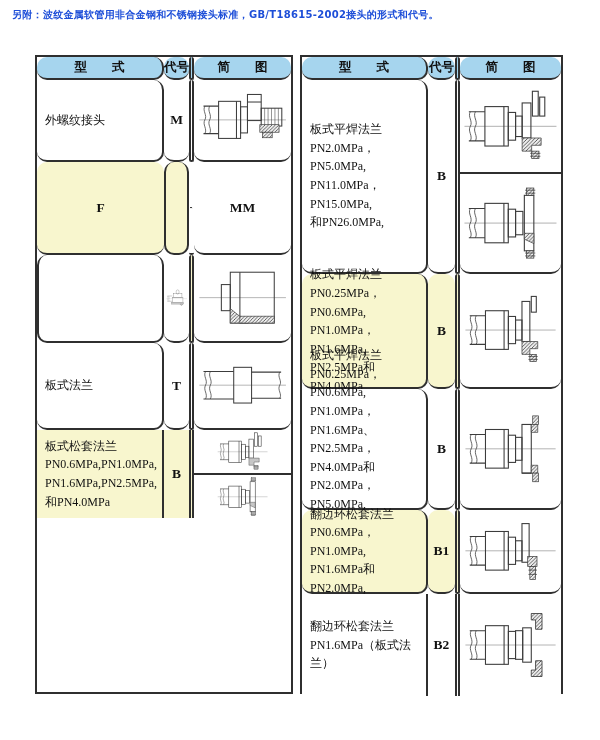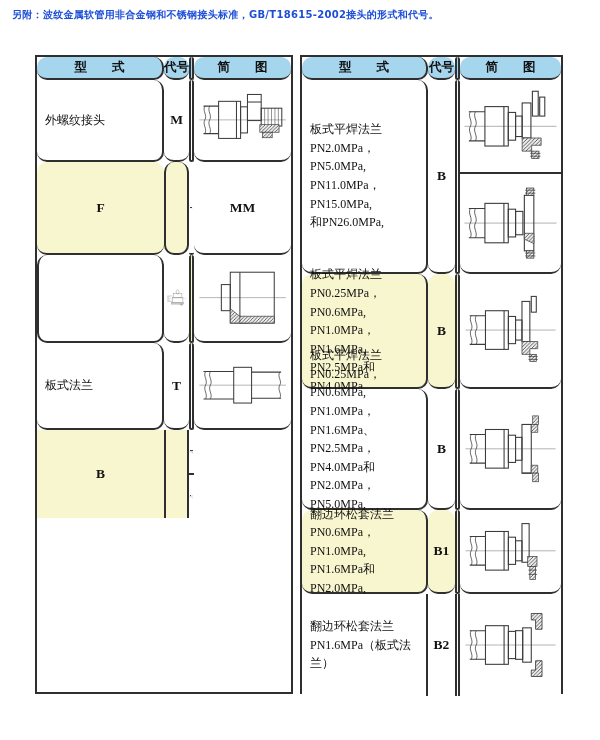--- a/index.html
+++ b/index.html
@@ -283,20 +283,24 @@
 
   <div class="cell type ct bb">板式法兰</div>
   <div class="cell code bb">T</div>
   <div class="cell cgap bb"></div>
   <div class="cell diag bb">
     <svg viewBox="0 0 130 100" aria-label="butt-weld-pipe">
         <use href="#sym-t"></use>
       </svg>
   </div>
 
+  <div class="cell type ct hl">板式松套法兰
+PN0.6MPa,PN1.0MPa,
+PN1.6MPa,PN2.5MPa,
+和PN4.0MPa</div>
   <div class="cell code hl">B</div>
   <div class="cell cgap hl"></div>
   <div class="cell diag split">
     <div class="sub sb">
       <svg viewBox="0 0 130 100" aria-label="plate-loose-flange-top-bolt">
           <use href="#sym-fa"></use>
         </svg>
     </div>
     <div class="sub">
       <svg viewBox="0 0 130 100" aria-label="plate-loose-flange-bottom-bolt">

